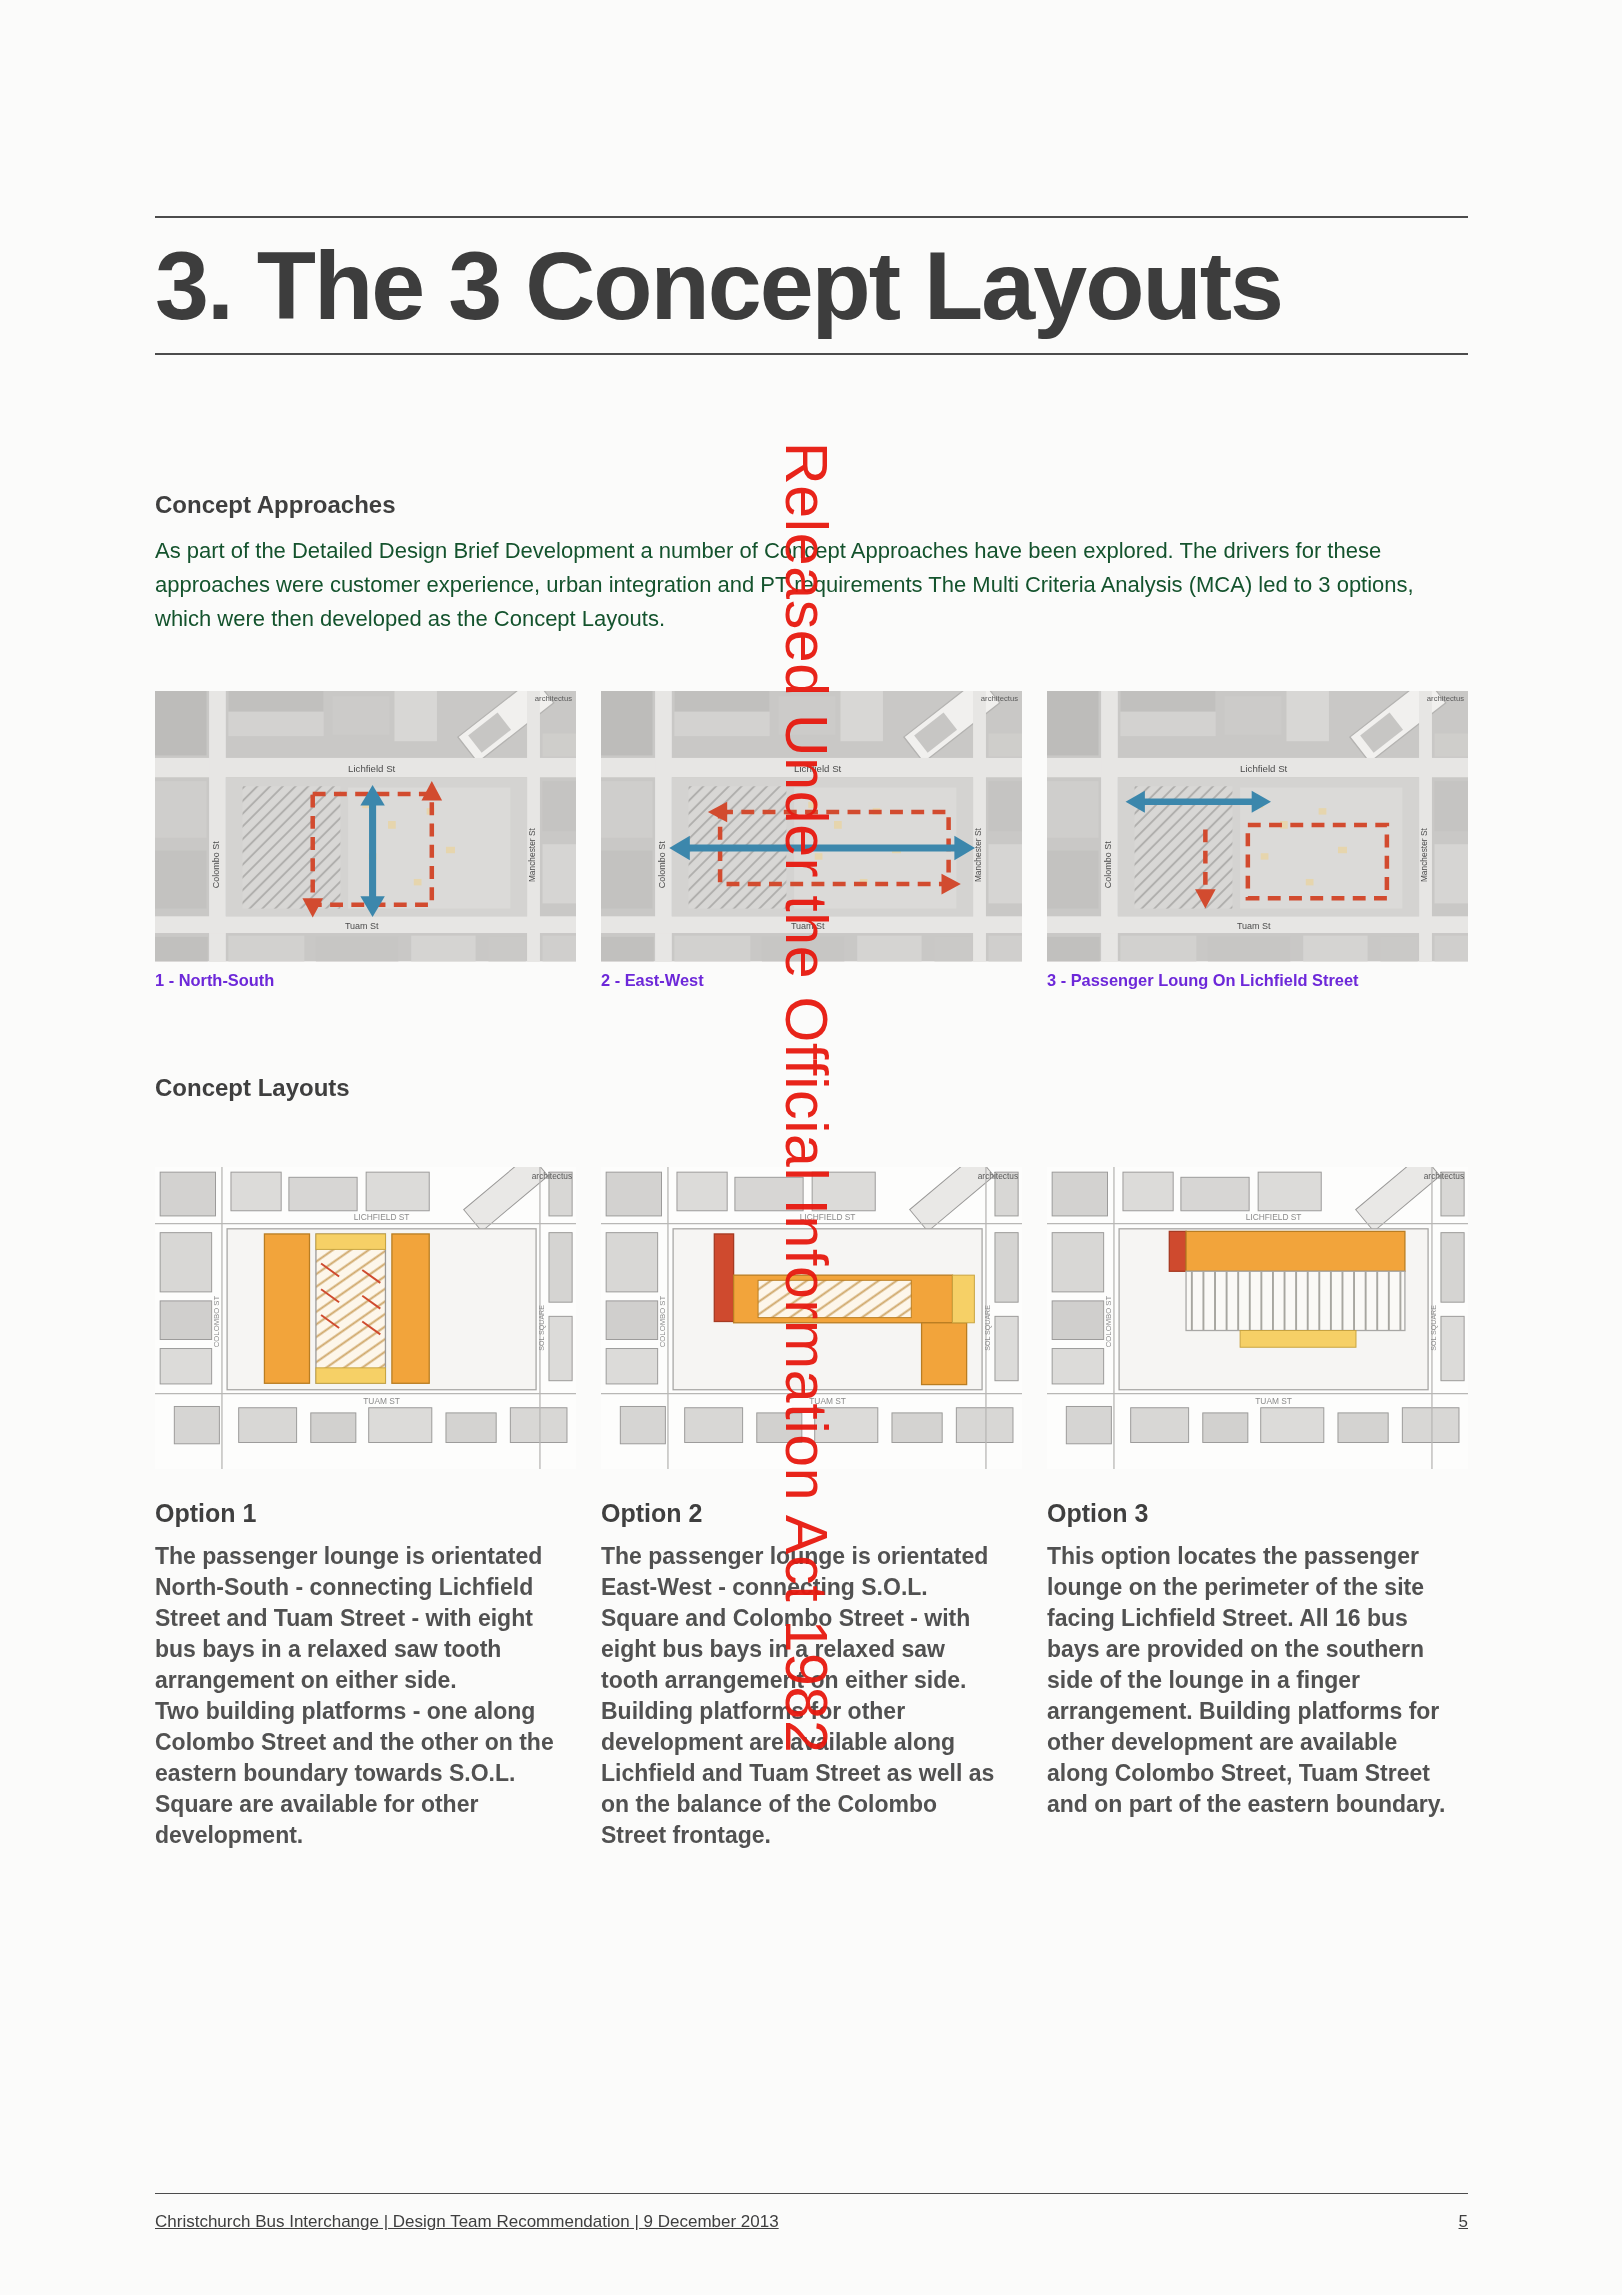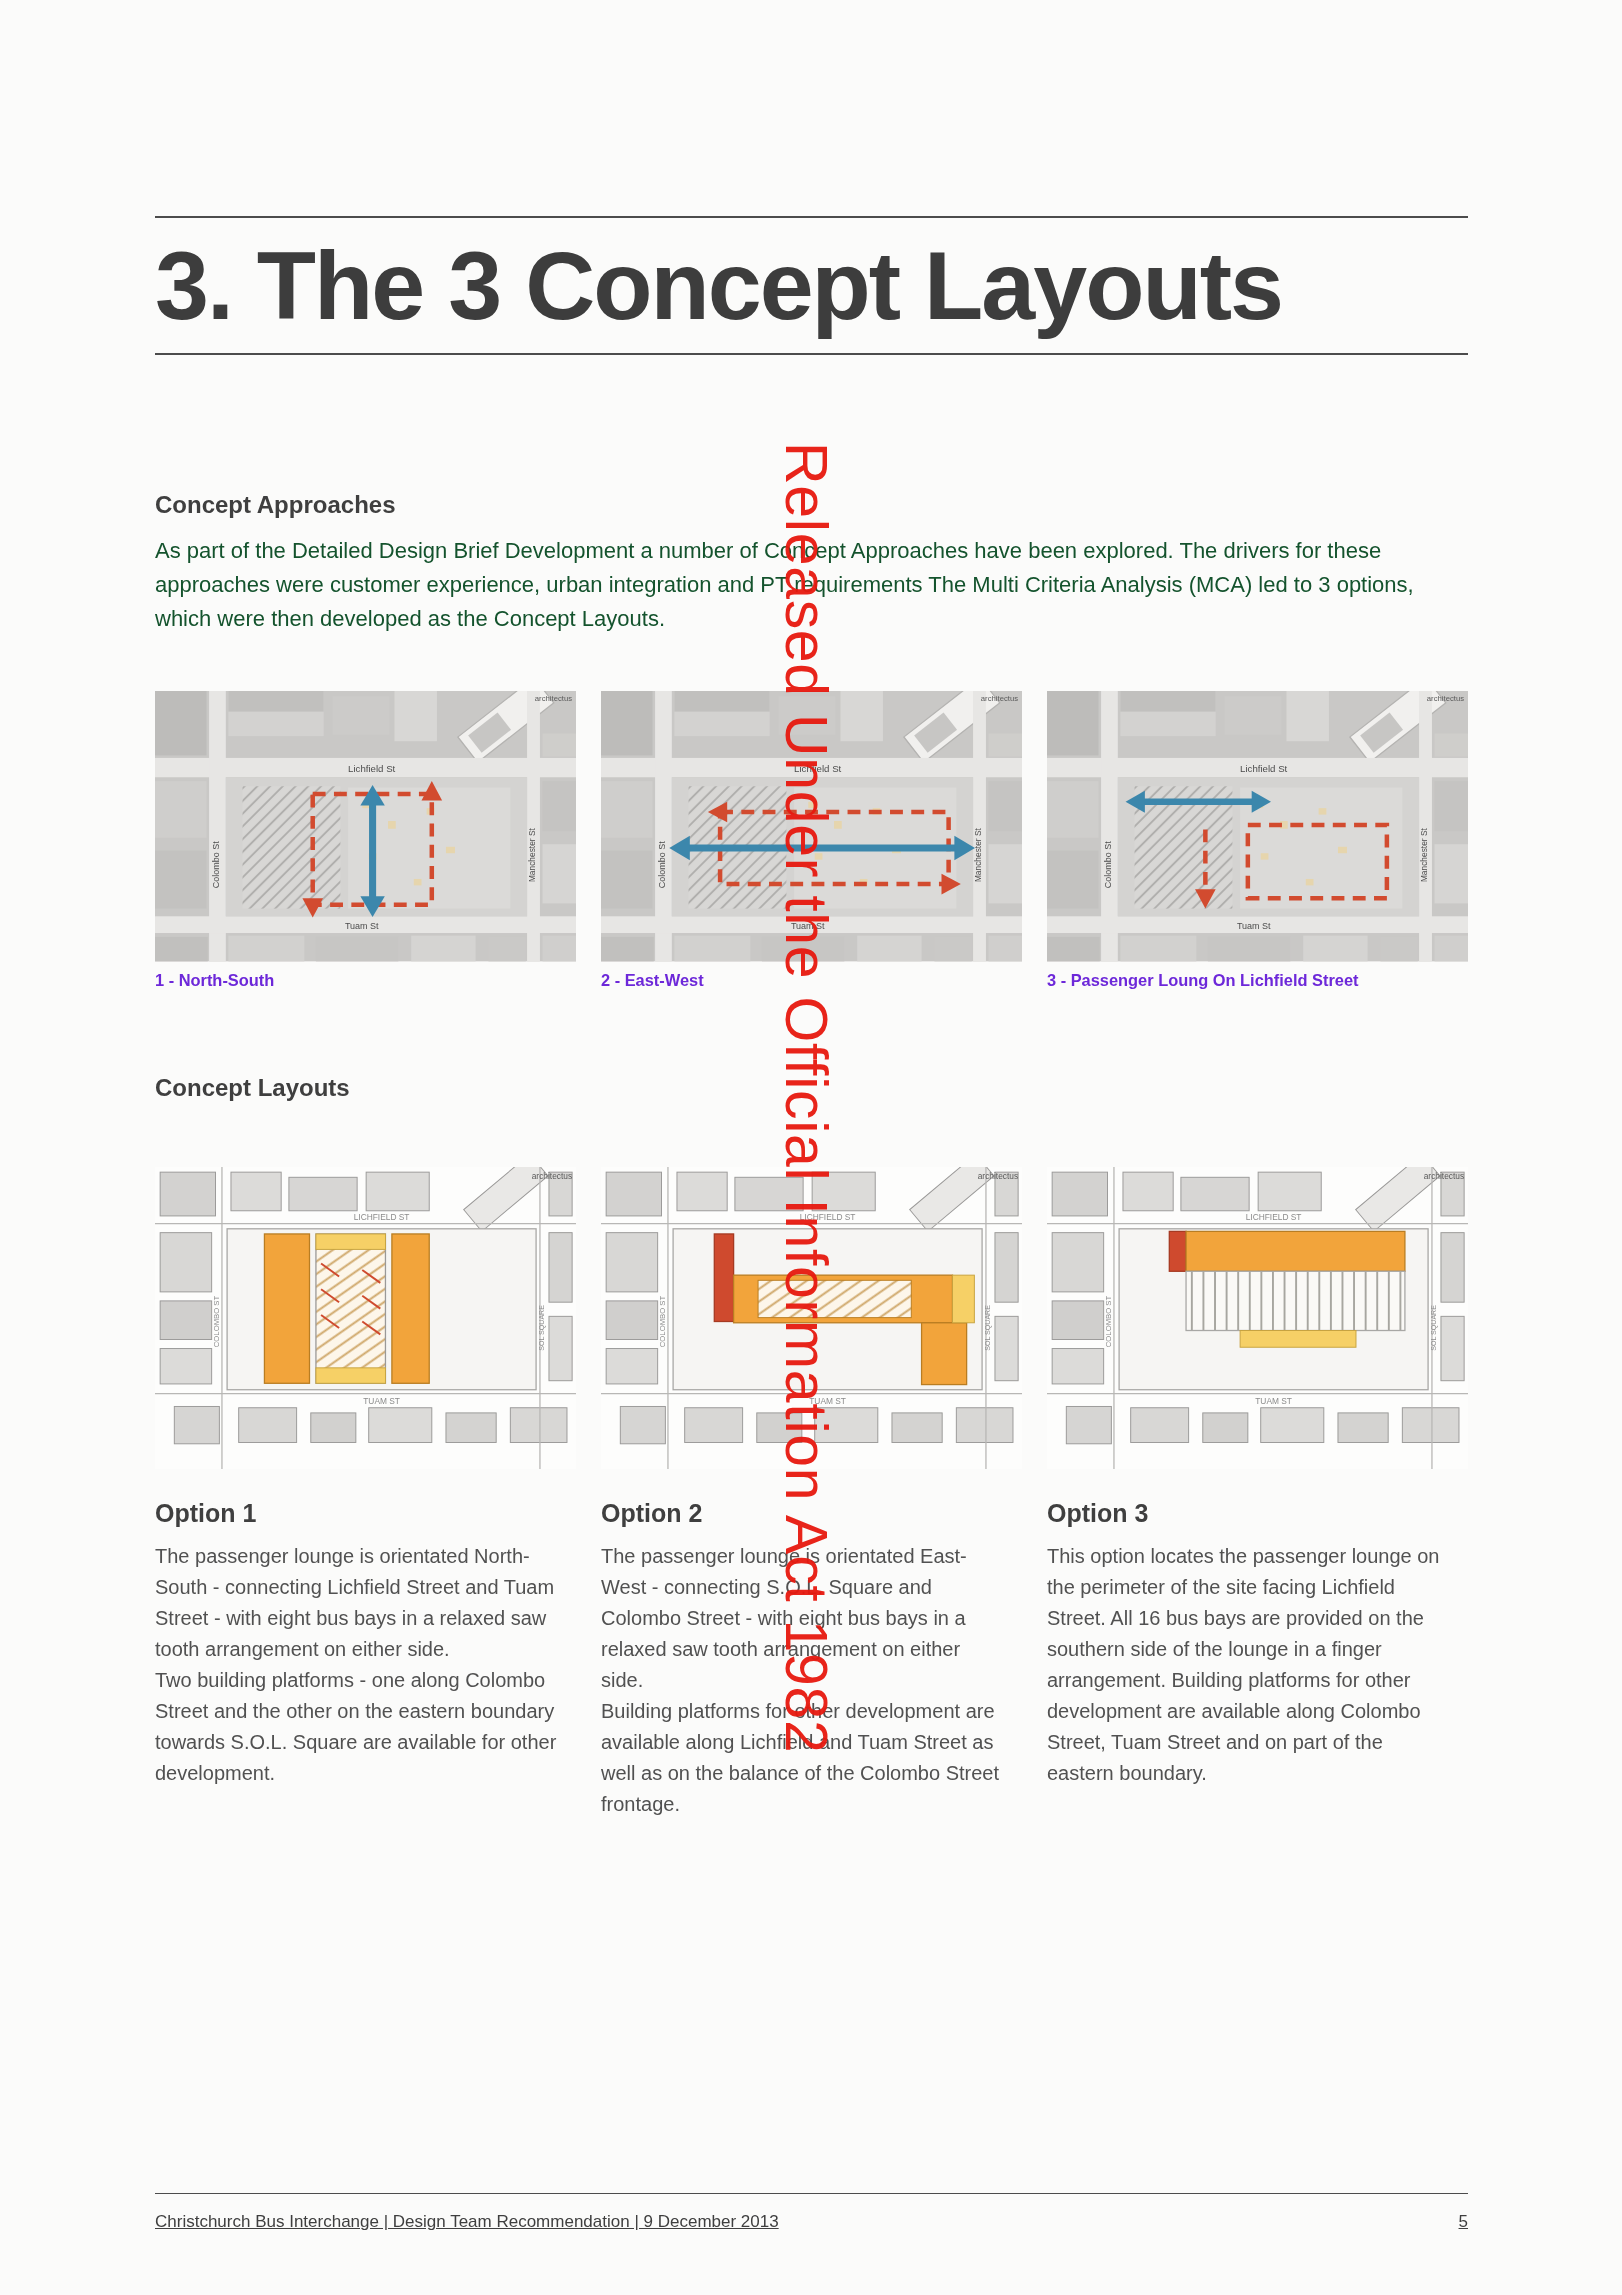--- a/index.html
+++ b/index.html
@@ -28,21 +28,21 @@
   .map-caption { margin-top:9.2px; font-size:16.4px; font-weight:bold; color:#6d28d9; }
 
   .key-row { margin-top:25px; display:flex; align-items:center; }
   .key-label { font-size:16.4px; font-weight:bold; width:118px; }
   .key-arrow { width:89px; height:22px; margin-right:11.8px; }
   .key-text { font-size:16.4px; font-weight:bold; }
   .key-text-ped { margin-right:84px; }
 
   .options-row { margin-top:30px; display:grid; grid-template-columns:repeat(3,1fr); column-gap:25px; }
   .option-heading { font-size:25px; font-weight:bold; color:#3f3f3f; }
-  .option-body { margin-top:13px; font-size:20px; line-height:31px; color:#515151; white-space:pre-line; padding-right:19.6px; }
+  .option-body { margin-top:13px; font-size:23px; line-height:31px; color:#515151; white-space:pre-line; padding-right:19.6px;font-weight:bold; }
 
   .watermark {
     position:absolute; top:442px; left:772px; z-index:5;
     writing-mode:vertical-rl; white-space:nowrap;
     font-size:59px; letter-spacing:0.7px; color:#e7190f; opacity:0.95;
   }
 
   .page-footer { position:absolute; left:155px; right:155px; top:2193px; border-top:1.3px solid #4c4c4c; }
   .footer-line { display:flex; justify-content:space-between; padding-top:18.3px; font-size:17px; color:#3f3f3f;text-decoration:underline; }
 </style>

